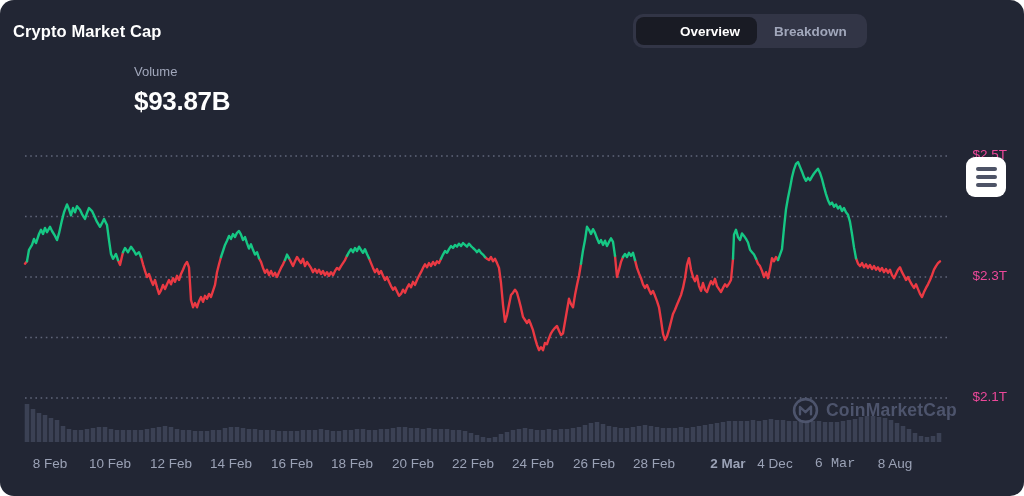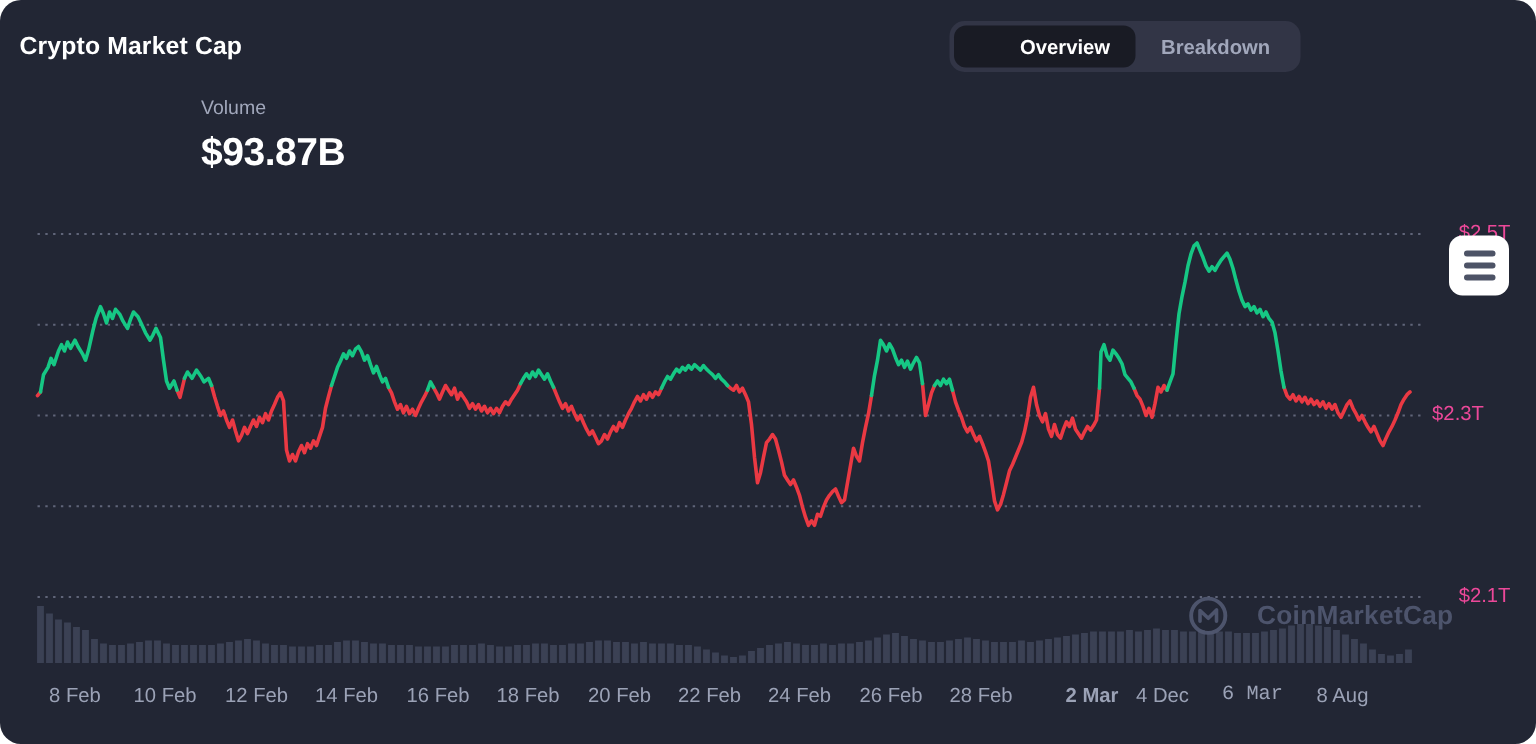--- a/index.html
+++ b/index.html
@@ -10,21 +10,21 @@
   .stat-value{font-size:26px;font-weight:700;color:#ffffff;letter-spacing:-.3px;}
   .seg-group{position:absolute;top:14px;display:inline-flex;align-items:center;background:#323546;border-radius:10px;padding:3px;box-sizing:border-box;height:34px;}
   .seg-btn{border:0;height:28px;padding:0 17px;border-radius:8px;background:transparent;color:#a1a7bb;font-size:13.5px;font-weight:600;font-family:"Liberation Sans",sans-serif;cursor:pointer;white-space:nowrap;}
   .seg-btn.active{background:#191b24;color:#ffffff;font-weight:700;padding-left:44px;}
   #chart-svg{position:absolute;left:0;top:0;}
   .y-label{position:absolute;right:17px;width:70px;text-align:right;font-size:13.5px;color:#ec4899;}
   .x-label{position:absolute;top:456px;transform:translateX(-50%);font-size:13.5px;color:#9ba2b6;white-space:nowrap;}
   .chart-menu-btn{position:absolute;left:966px;top:157px;width:40px;height:40px;background:#ffffff;border:0;border-radius:9px;display:flex;flex-direction:column;justify-content:center;align-items:center;gap:4px;cursor:pointer;}
   .chart-menu-btn .bar{display:block;width:21px;height:3.8px;background:#4d5366;border-radius:2px;}
   .watermark{position:absolute;left:792px;top:397px;display:flex;align-items:center;gap:7px;color:#515871;opacity:.92;}
-  .watermark .wm-text{font-size:17.5px;font-weight:700;letter-spacing:.2px;margin-left:12px;}
+  .watermark .wm-text{font-size:17.5px;font-weight:700;letter-spacing:.2px;}
 </style>
 </head>
 <body>
 
 <div class="card">
 
   <div class="page-title">Crypto Market Cap</div>
 
   <div class="stat" style="left:134px">
     <div class="stat-label">Volume</div>
@@ -198,21 +198,21 @@
         <line x1="25" x2="950" y1="277.0" y2="277.0" stroke="#606579" stroke-width="1.4" stroke-dasharray="1.6 3.6"></line>
         <line x1="25" x2="950" y1="337.5" y2="337.5" stroke="#606579" stroke-width="1.4" stroke-dasharray="1.6 3.6"></line>
         <line x1="25" x2="950" y1="398.0" y2="398.0" stroke="#606579" stroke-width="1.4" stroke-dasharray="1.6 3.6"></line>
       </g>
       <path d="M25 263.7 L27 261.3 M118 260.1 L120 264.9 L123 252.2 M141 257.0 L143 264.3 L145 270.9 L147 277.0 L149 274.0 L151 280.0 L153 284.9 L155 280.0 L157 287.3 L159 293.9 L161 290.3 L163 284.9 L165 289.1 L167 284.3 L169 280.0 L171 284.3 L173 278.2 L175 281.8 L177 275.8 L179 280.0 L181 274.0 L183 269.7 L185 264.9 L187 261.9 L189 267.3 L191 300.0 L193 307.3 L195 303.0 L197 307.3 L199 301.2 L201 297.0 L203 301.8 L205 295.8 L207 298.8 L209 293.9 L211 297.0 L213 290.9 L215 284.9 L217 272.2 L219 264.3 L221 257.0 M259 258.2 L261 261.9 L263 267.9 L265 272.8 L267 269.7 L269 275.2 L271 270.9 L273 275.8 L275 272.8 L277 277.0 L279 272.2 L281 267.9 L283 264.3 L285 260.1 M289 258.2 L291 261.9 L293 266.1 L295 261.3 L297 257.0 L299 260.1 L301 263.1 L303 258.8 L305 266.1 L307 261.9 L309 264.9 L311 267.9 L313 272.2 L315 269.1 L317 272.8 L319 269.7 L321 274.0 L323 270.9 L325 275.2 L327 272.2 L329 275.8 L331 272.2 L333 275.2 L335 270.9 L337 267.9 L339 269.7 L341 266.1 L343 263.1 L345 260.1 L347 255.8 M369 258.2 L371 263.1 L373 267.9 L375 272.2 L377 269.1 L379 274.0 L381 270.9 L383 275.8 L385 280.0 L387 277.0 L389 281.8 L391 286.1 L393 289.7 L395 287.3 L397 291.5 L399 295.8 L401 293.9 L403 289.7 L405 292.7 L407 287.9 L409 284.3 L411 287.3 L413 281.8 L415 284.9 L417 280.0 L419 275.8 L421 272.2 L423 267.9 L425 264.3 L427 267.3 L429 263.1 L431 266.1 L433 261.9 L435 264.9 L437 261.3 L439 263.1 L441 258.8 M485 257.0 L487 258.8 L489 260.1 L491 257.0 L493 261.3 L495 258.8 L497 263.1 L499 267.9 L501 283.0 L503 304.8 L505 321.8 L507 315.1 L509 304.8 L511 295.1 L513 292.7 L515 289.7 L517 292.7 L519 300.0 L521 307.9 L523 316.9 L525 320.0 L527 323.0 L529 320.0 L531 324.8 L533 330.2 L535 338.1 L537 344.8 L539 350.2 L541 347.2 L543 350.2 L545 342.9 L547 344.2 L549 338.1 L551 333.3 L553 330.2 L555 327.8 L557 326.0 L559 330.8 L561 335.1 L563 333.3 L565 321.8 L567 310.3 L569 298.8 L571 304.2 L573 307.3 L575 295.1 L577 284.9 L579 275.8 L581 263.7 M615 255.8 L617 277.0 L619 269.7 L621 261.9 L623 257.0 M635 260.1 L637 267.9 L639 273.4 L641 278.2 L643 284.3 L645 287.9 L647 284.9 L649 289.7 L651 293.9 L653 290.9 L655 295.8 L657 301.2 L659 307.3 L661 320.0 L663 333.9 L665 339.9 L667 336.3 L669 329.6 L671 321.8 L673 313.9 L675 309.7 L677 304.8 L679 300.0 L681 295.1 L683 287.9 L685 278.2 L687 264.9 L689 258.2 L691 269.7 L693 277.0 L695 281.2 L697 275.8 L699 286.1 L701 290.9 L703 283.0 L705 289.7 L707 292.1 L709 286.1 L711 281.2 L713 284.3 L715 278.8 L717 286.1 L719 289.1 L721 292.1 L723 287.9 L725 284.3 L727 286.7 L729 283.7 L731 280.0 L733 258.8 M756 258.8 L758 263.7 L760 266.1 L762 270.9 L764 277.0 L766 272.2 L768 278.2 L770 269.1 L772 258.2 L774 261.3 L776 257.0 L778 260.1 M856 258.2 L858 263.7 L860 266.1 L862 263.1 L864 267.3 L866 264.3 L868 267.9 L870 264.9 L872 269.1 L874 266.1 L876 269.7 L878 267.3 L880 270.9 L882 267.9 L884 272.2 L886 269.1 L888 272.8 L890 269.7 L892 275.2 L894 278.2 L896 274.0 L898 269.7 L900 267.3 L902 272.2 L904 275.8 L906 280.0 L908 277.0 L910 281.2 L912 284.9 L914 287.9 L916 284.3 L918 289.1 L920 293.9 L922 297.0 L924 292.1 L926 287.9 L928 284.3 L930 280.0 L932 275.2 L934 269.7 L936 266.1 L938 263.1 L940 261.3 " stroke="#ea3943" fill="none" stroke-width="2.4" stroke-linecap="round" stroke-linejoin="round"></path>
       <path d="M27 261.3 L29 249.8 L32 244.9 L34 238.9 L36 243.1 L39 234.0 L41 229.8 L43 234.0 L45 228.0 L47 232.2 L50 226.8 L52 231.0 L55 235.9 L57 240.1 L59 233.4 L62 220.1 L64 212.3 L67 204.4 L69 209.2 L71 215.3 L73 208.0 L75 212.3 L77 206.2 L80 209.8 L82 214.1 L85 218.9 L87 212.9 L89 208.0 L92 211.1 L94 215.3 L97 221.9 L100 226.8 L102 223.2 L104 218.9 L107 225.0 L109 240.1 L111 254.0 L113 258.8 L116 254.0 L118 260.1 M123 252.2 L125 248.0 L128 252.2 L131 246.7 L134 251.0 L136 254.6 L139 252.2 L141 257.0 M221 257.0 L223 251.0 L225 244.9 L227 240.7 L229 235.9 L231 238.9 L233 234.0 L235 237.1 L237 232.8 L239 231.0 L241 234.6 L243 240.1 L245 237.1 L247 243.1 L249 248.6 L251 244.3 L253 249.8 L255 254.6 L257 252.2 L259 258.2 M285 260.1 L287 254.6 L289 258.2 M347 255.8 L349 252.2 L351 249.2 L353 252.2 L355 248.0 L357 251.0 L359 246.7 L361 249.8 L363 252.8 L365 249.2 L367 254.0 L369 258.2 M441 258.8 L443 254.6 L445 251.0 L447 252.8 L449 249.2 L451 246.1 L453 248.0 L455 244.9 L457 246.7 L459 243.7 L461 246.1 L463 243.1 L465 244.9 L467 246.7 L469 243.7 L471 246.1 L473 248.0 L475 249.8 L477 252.2 L479 249.8 L481 252.8 L483 254.6 L485 257.0 M581 263.7 L583 250.4 L585 240.1 L587 226.8 L589 229.8 L591 234.0 L593 229.2 L595 232.8 L597 238.3 L599 243.1 L601 240.1 L603 244.9 L605 240.7 L607 246.1 L609 241.9 L611 238.3 L613 241.9 L615 255.8 M623 257.0 L625 254.0 L627 257.0 L629 252.8 L631 255.8 L633 252.8 L635 260.1 M733 258.8 L734 234.6 L736 229.8 L738 237.1 L740 240.1 L742 233.4 L744 235.9 L746 238.9 L748 242.5 L750 249.8 L752 252.2 L754 254.6 L756 258.8 M778 260.1 L780 254.6 L782 249.2 L784 228.0 L786 209.2 L788 197.7 L790 188.1 L792 177.2 L794 169.3 L796 163.9 L798 162.0 L800 166.9 L802 171.7 L804 177.2 L806 180.8 L808 177.8 L810 180.2 L812 176.6 L814 173.5 L816 171.1 L818 168.7 L820 172.9 L822 179.0 L824 186.9 L826 194.1 L828 200.2 L830 204.4 L832 202.6 L834 206.8 L836 204.4 L838 208.6 L840 206.2 L842 211.1 L844 208.0 L846 212.3 L848 214.7 L850 221.9 L852 234.0 L854 247.4 L856 258.2 " stroke="#16c784" fill="none" stroke-width="2.4" stroke-linecap="round" stroke-linejoin="round"></path>
     </svg>
 
   <div id="y-labels">
       <div class="y-label" style="top: 147px;">$2.5T</div>
-      <div class="y-label" style="top: 268px; text-align: center;">$2.3T</div>
+      <div class="y-label" style="top: 268px;">$2.3T</div>
       <div class="y-label" style="top: 389px;">$2.1T</div>
     </div>
   <div id="x-labels">
       <span class="x-label" style="left: 50px;">8 Feb</span>
       <span class="x-label" style="left: 110px;">10 Feb</span>
       <span class="x-label" style="left: 171px;">12 Feb</span>
       <span class="x-label" style="left: 231px;">14 Feb</span>
       <span class="x-label" style="left: 292px;">16 Feb</span>
       <span class="x-label" style="left: 352px;">18 Feb</span>
       <span class="x-label" style="left: 413px;">20 Feb</span>

